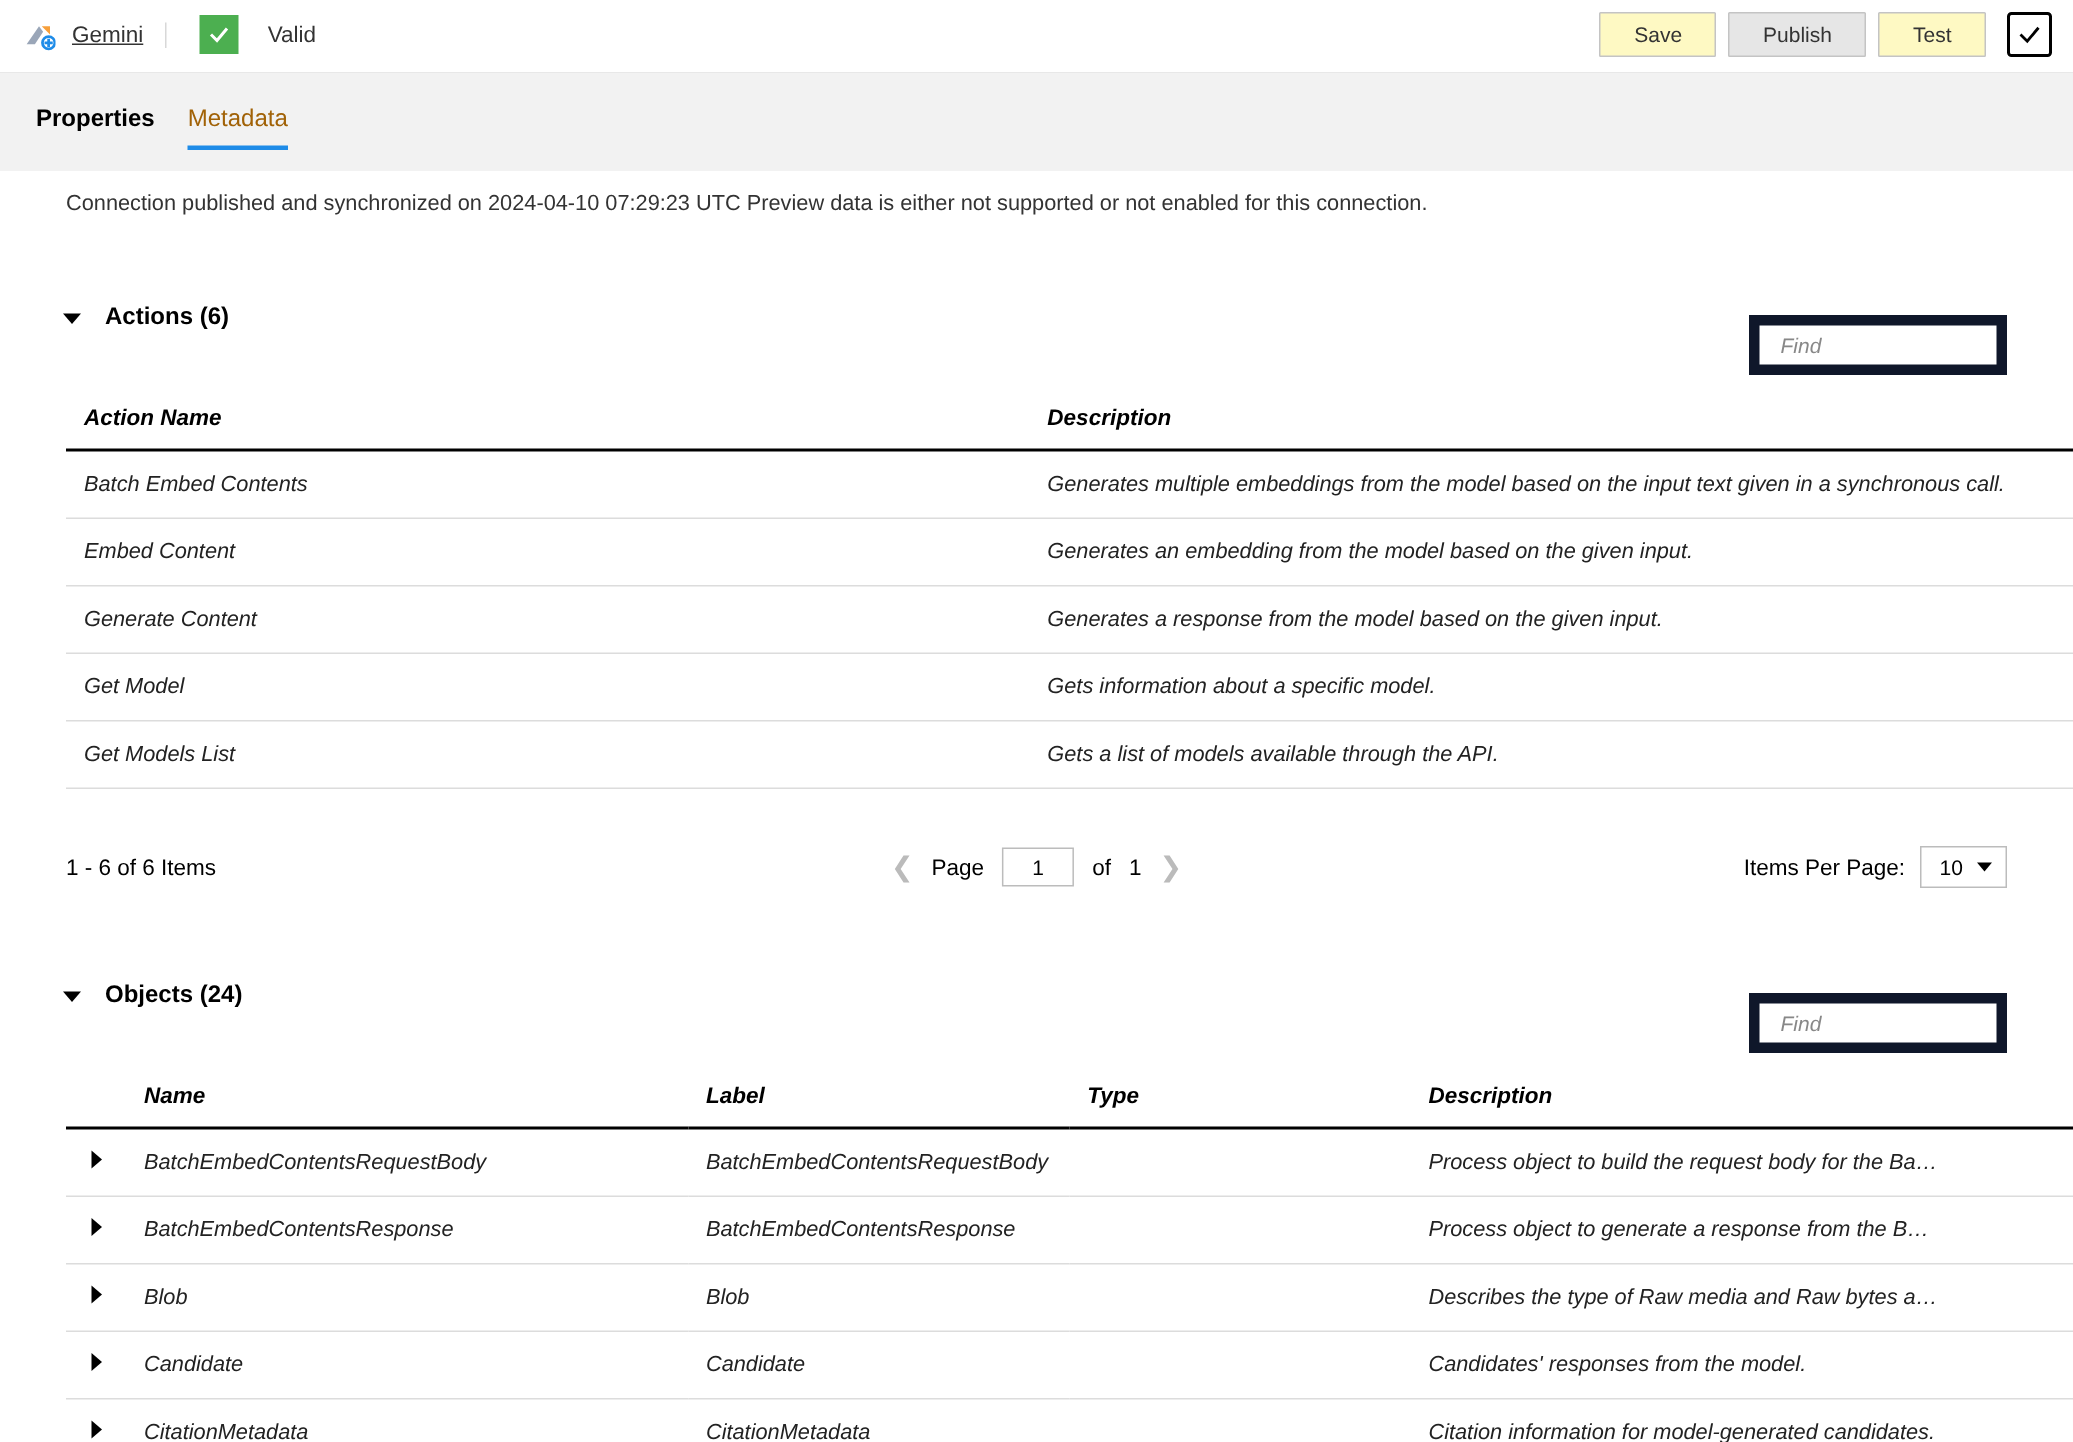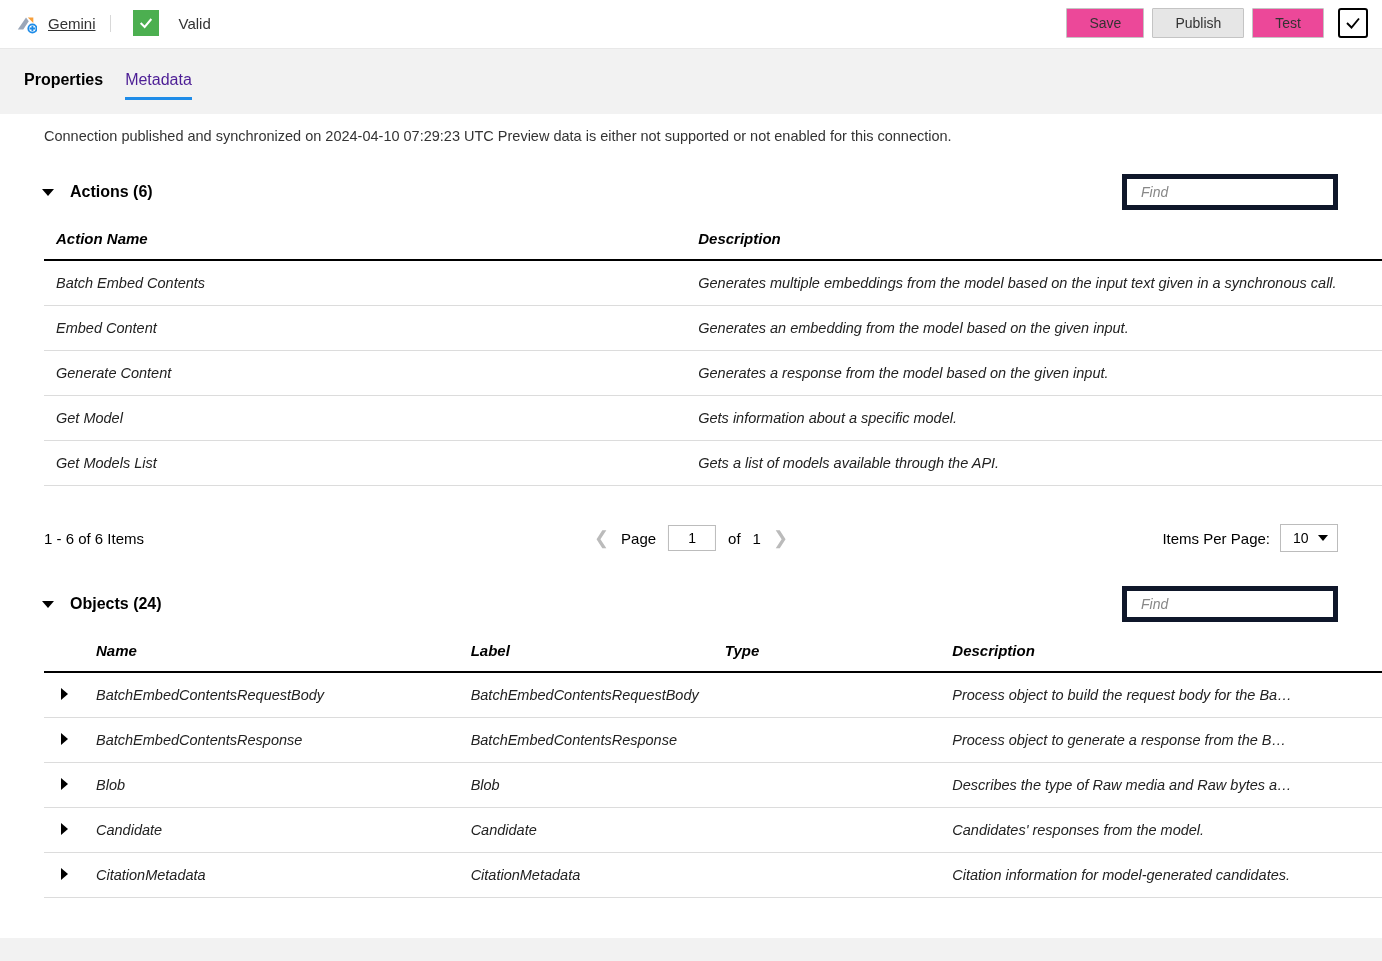--- a/index.html
+++ b/index.html
@@ -51,21 +51,21 @@
     font-size: 15px;
   }
   .topbar-right {
     margin-left: auto;
     display: flex;
     align-items: center;
     gap: 8px;
   }
   .btn {
     border: 1px solid #c4c4c4;
-    background: #ec4899;
+    background: #fef9c3;
     padding: 6px 22px;
     font-size: 14px;
     color: #333;
     cursor: pointer;
     border-radius: 1px;
   }
   .btn.primary {
     background: #e6e6e6;
   }
   .check-box-btn {
@@ -92,21 +92,21 @@
   }
   .tab {
     cursor: pointer;
     padding-bottom: 8px;
   }
   .tab.inactive {
     font-weight: 700;
     color: #000;
   }
   .tab.active {
-    color: #4c1d95;
+    color: #a16207;
     border-bottom: 3px solid #1f8ce8;
   }
 
   .panel {
     background: #fff;
     margin: 14px 0 0 0;
     padding: 14px 0 40px 0;
   }
   .status-line {
     padding: 0 44px 16px 44px;
@@ -135,26 +135,27 @@
     border-bottom: 6px solid transparent;
     border-left: 7px solid #000;
     cursor: pointer;
   }
   .section-title {
     font-size: 16px;
     font-weight: 600;
   }
   .find-input {
     margin-left: auto;
-    border: 5px solid #0f172a;
+    border: 7px solid #0f172a;
     padding: 5px 14px;
-    width: 216px;
+    width: 172px;
     font-size: 14px;
     font-style: italic;
     color: #666;
+    margin-top: 36px;
   }
   .find-input::placeholder { font-style: italic; color: #888; }
 
   table.data {
     width: calc(100% - 44px);
     margin-left: 44px;
     border-collapse: collapse;
     font-style: italic;
   }
   table.data thead th {

